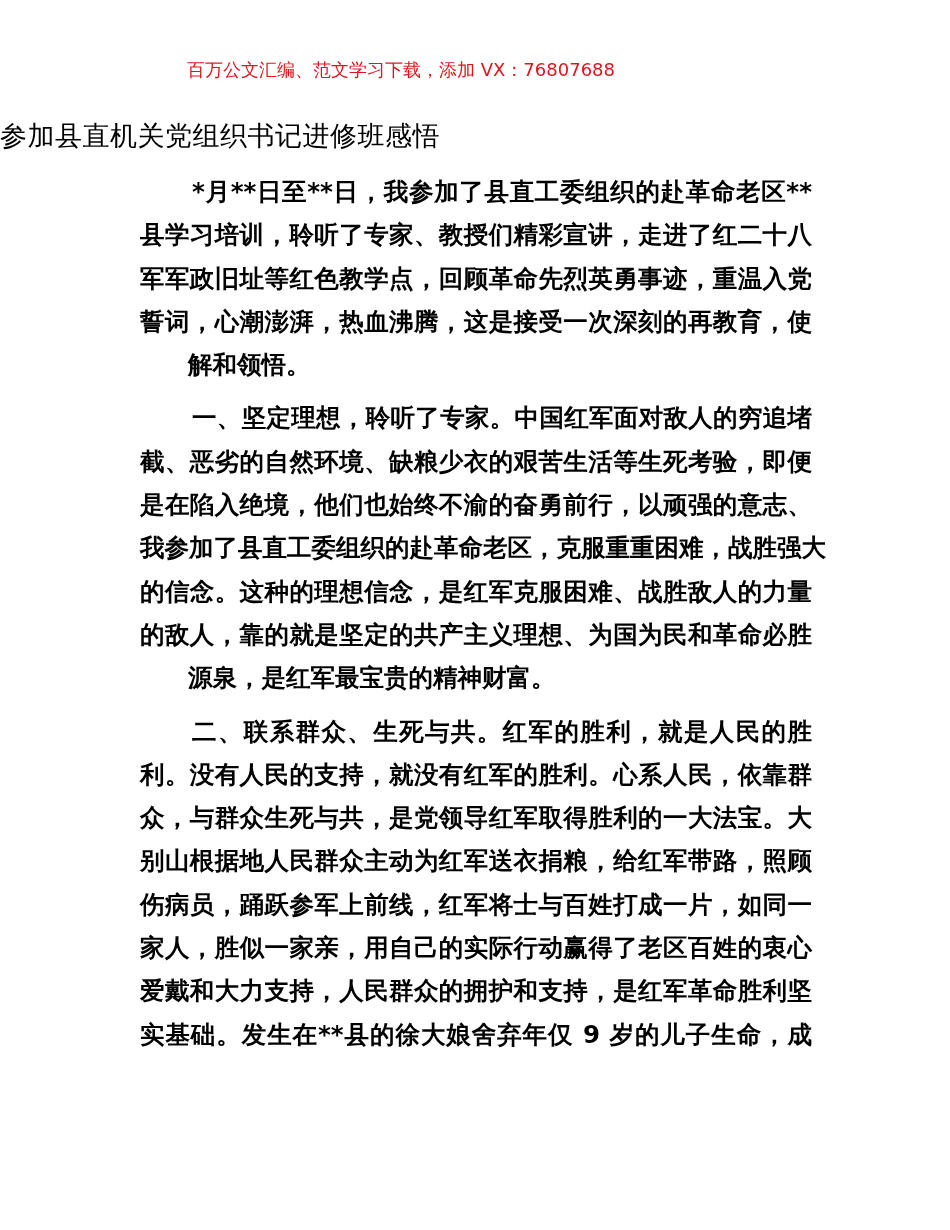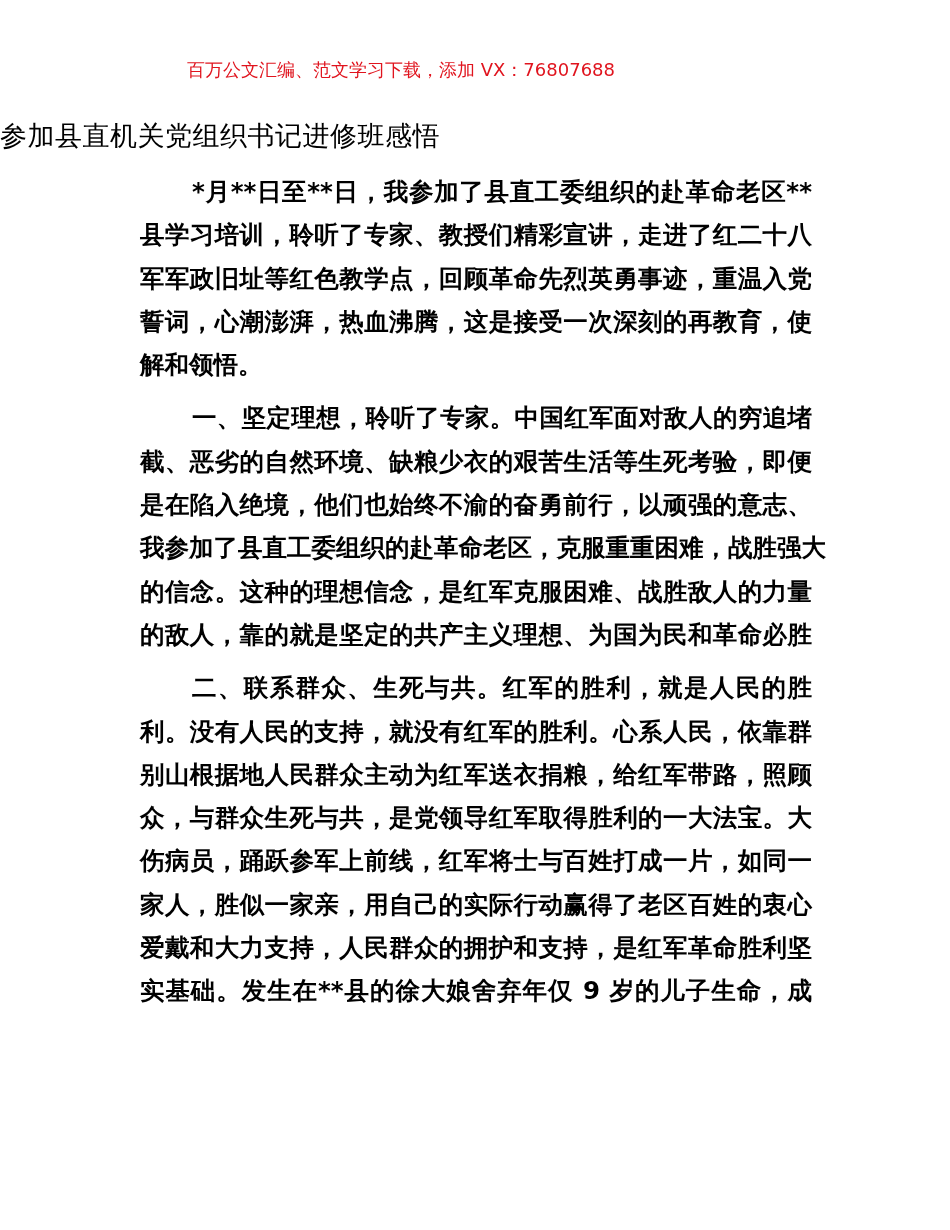--- a/index.html
+++ b/index.html
@@ -6,21 +6,21 @@
   body { width: 950px; height: 1230px; position: relative; overflow: hidden;
          font-family: "DejaVu Sans", "Liberation Sans", sans-serif; color: #000; }
   .header { position: absolute; top: 56px; left: 0; width: 802px; text-align: center;
             font-size: 18px; color: #e0141e; letter-spacing: 0px; line-height: 28px; }
   .title { position: absolute; top: 114px; left: 0; width: 950px; 
            font-size: 27px; line-height: 44px; letter-spacing: 0.5px; }
   .body { position: absolute; top: 170px; left: 140px; width: 672px; }
   .line { height: 43.3px; line-height: 43.3px; font-size: 24.5px; white-space: nowrap;
           text-align: justify; text-align-last: justify; font-weight: bold; }
   .line.indent { padding-left: 52px; }
-  .line.last { text-align-last: left; }
+  .line.last { text-align-last: left; margin-left: 48px; }
   .para-gap { height: 10px; }
 </style>
 </head>
 <body>
 
 <div class="header">百万公文汇编、范文学习下载，添加 VX：76807688</div>
 
 <div class="title">参加县直机关党组织书记进修班感悟</div>
 
 <div class="body">
@@ -34,26 +34,27 @@
   </div>
   <div class="para-gap"></div>
 
   <div>
     <div class="line indent">一、坚定理想，聆听了专家。中国红军面对敌人的穷追堵</div>
     <div class="line">截、恶劣的自然环境、缺粮少衣的艰苦生活等生死考验，即便</div>
     <div class="line">是在陷入绝境，他们也始终不渝的奋勇前行，以顽强的意志、</div>
     <div class="line">我参加了县直工委组织的赴革命老区，克服重重困难，战胜强大</div>
     <div class="line">的信念。这种的理想信念，是红军克服困难、战胜敌人的力量</div>
     <div class="line">的敌人，靠的就是坚定的共产主义理想、为国为民和革命必胜</div>
+    <div class="line last">源泉，是红军最宝贵的精神财富。</div>
   </div>
   <div class="para-gap"></div>
 
   <div>
     <div class="line indent">二、联系群众、生死与共。红军的胜利，就是人民的胜</div>
     <div class="line">利。没有人民的支持，就没有红军的胜利。心系人民，依靠群</div>
+    <div class="line">众，与群众生死与共，是党领导红军取得胜利的一大法宝。大</div>
     <div class="line">别山根据地人民群众主动为红军送衣捐粮，给红军带路，照顾</div>
-    <div class="line">众，与群众生死与共，是党领导红军取得胜利的一大法宝。大</div>
     <div class="line">伤病员，踊跃参军上前线，红军将士与百姓打成一片，如同一</div>
     <div class="line">家人，胜似一家亲，用自己的实际行动赢得了老区百姓的衷心</div>
     <div class="line">爱戴和大力支持，人民群众的拥护和支持，是红军革命胜利坚</div>
     <div class="line">实基础。发生在**县的徐大娘舍弃年仅 9 岁的儿子生命，成</div>
   </div>
 </div>
 
 </body></html>

